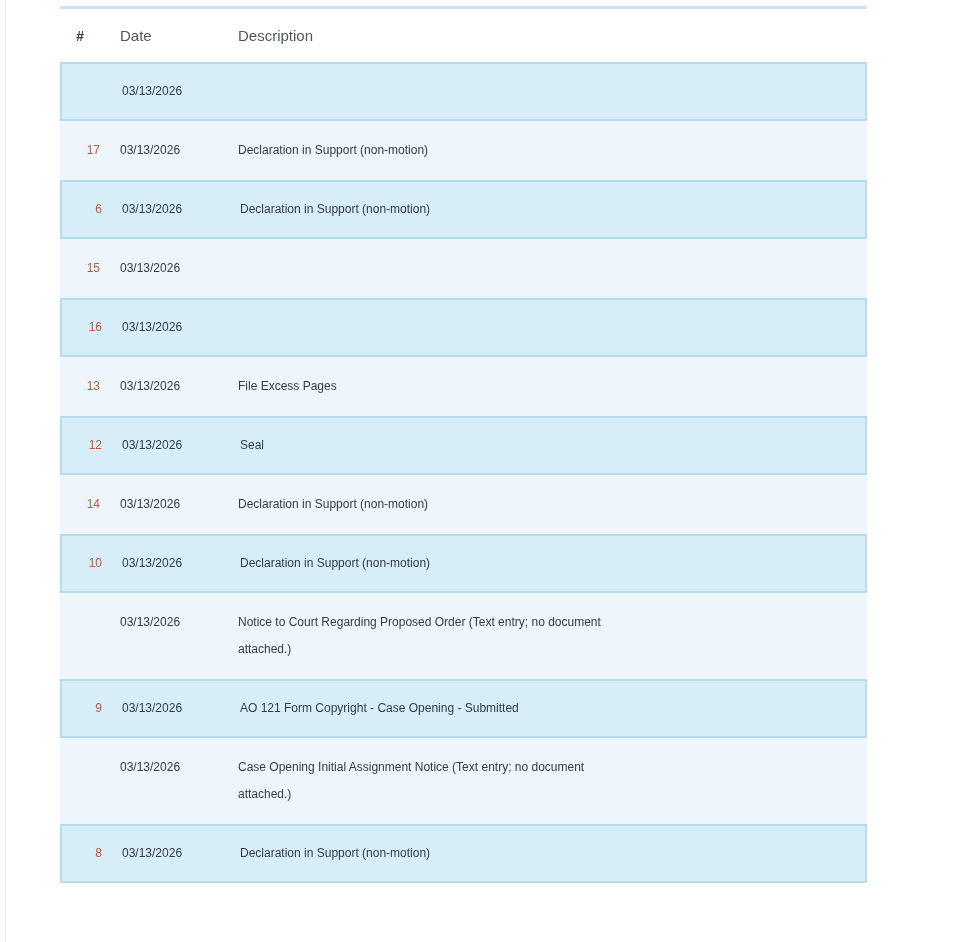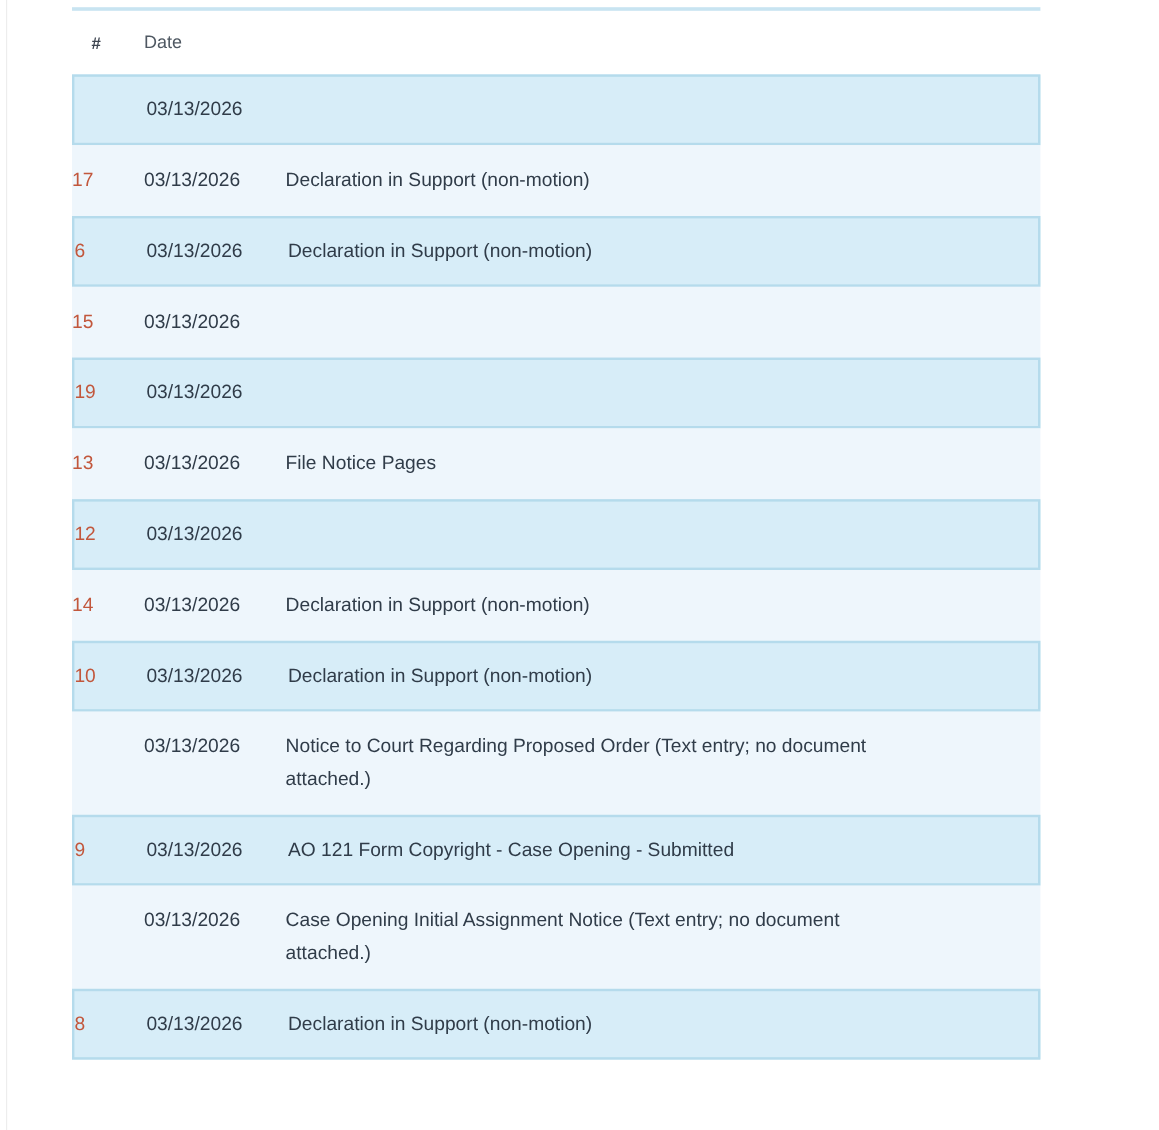--- a/index.html
+++ b/index.html
@@ -33,24 +33,24 @@
     opacity:.75;
   }
   .header-row{
     height:53px;
     display:flex;align-items:center;
     font-size:15px;color:var(--header_text);
     background:#ffffff;
   }
   .row{
     display:flex;align-items:flex-start;
-    font-size:16px;line-height:27px;
+    font-size:12px;line-height:27px;
   }
   .cell{min-height:1px;}
-  .cell.num{width:40px;flex:0 0 auto;}
+  .cell.num{width:40px;text-align:right;flex:0 0 auto;}
   .header-row .cell.num{text-align:center;font-style:italic;font-weight:700;color:#3d4450;font-size:14px;}
   .cell.date{width:132px;padding-left:20px;white-space:nowrap;flex:0 0 auto;}
   .cell.desc{flex:1 1 auto;padding-left:6px;padding-right:30px;white-space:pre-line;}
   .rows .row{
     background:var(--row_alt);
     padding:16px 0;
   }
   .rows .row:nth-child(odd){
     background:var(--row_highlight);
     border:2px solid var(--row_border);
@@ -66,20 +66,21 @@
 <body>
 
 <div class="left-edge-line"></div>
 
 <div class="docket-table">
   <div class="top-rule"></div>
 
   <div class="header-row">
     <div class="cell num">#</div>
     <div class="cell date">Date</div>
+    <div class="cell desc">Description</div>
   </div>
 
   <div class="rows">
   <div class="row">
     <div class="cell num">
       <a class="doc-num"></a>
     </div>
     <div class="cell date">03/13/2026</div>
   </div>
 
@@ -101,38 +102,39 @@
 
   <div class="row">
     <div class="cell num">
       <a class="doc-num">15</a>
     </div>
     <div class="cell date">03/13/2026</div>
   </div>
 
   <div class="row">
     <div class="cell num">
-      <a class="doc-num">19</a>
+      <a class="doc-num">16</a>
     </div>
     <div class="cell date">03/13/2026</div>
   </div>
 
   <div class="row">
     <div class="cell num">
       <a class="doc-num">13</a>
     </div>
     <div class="cell date">03/13/2026</div>
-    <div class="cell desc">File Notice Pages</div>
+    <div class="cell desc">File Excess Pages</div>
   </div>
 
   <div class="row">
     <div class="cell num">
       <a class="doc-num">12</a>
     </div>
     <div class="cell date">03/13/2026</div>
+    <div class="cell desc">Seal</div>
   </div>
 
   <div class="row">
     <div class="cell num">
       <a class="doc-num">14</a>
     </div>
     <div class="cell date">03/13/2026</div>
     <div class="cell desc">Declaration in Support (non-motion)</div>
   </div>
 

